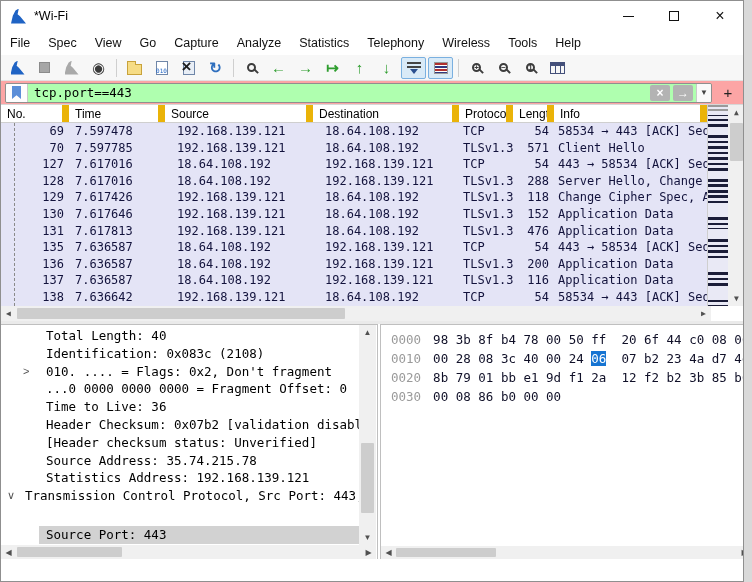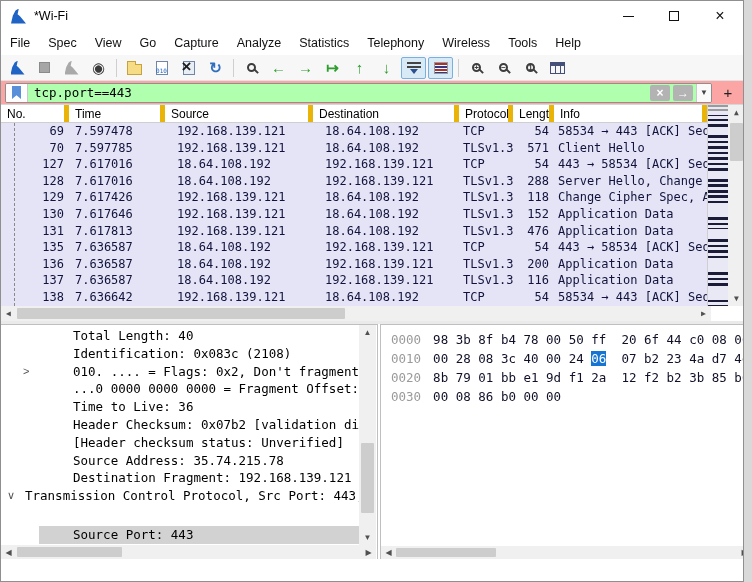--- a/index.html
+++ b/index.html
@@ -69,21 +69,21 @@
   #filter-dd{width:15px;height:100%;background:#fafafa;border-left:1px solid #c9c9c9;display:flex;align-items:center;justify-content:center;
              font-size:8px;color:#444;}
   #filter-add{width:22px;height:20px;margin-left:5px;display:flex;align-items:center;justify-content:center;font-size:15px;color:#222;}
 
   
   #packet-list{position:absolute;left:0;top:104px;width:100%;height:216px;background:#fff;
                font-family:"DejaVu Sans Mono",monospace;font-size:12px;}
   #pl-header{position:absolute;left:0;top:0;width:706px;height:18px;background:#fff;border-bottom:1px solid #cfcfcf;
              display:grid;grid-template-columns:68px 96px 148px 146px 54px 41px 1fr;
              font-family:"Liberation Sans",sans-serif;font-size:12px;color:#000;}
-  .col-h{border-right:5px solid #eab308;padding:2px 0 0 6px;white-space:nowrap;overflow:hidden;}
+  .col-h{border-right:7px solid #eab308;padding:2px 0 0 6px;white-space:nowrap;overflow:hidden;}
   #pl-rows{position:absolute;left:0;top:18px;width:706px;height:183px;overflow:hidden;}
   #pl-rows::before{content:"";position:absolute;left:13px;top:0;bottom:0;border-left:1px dashed #8a8a8a;z-index:2;}
   .p-row{display:grid;grid-template-columns:68px 96px 148px 146px 54px 41px 1fr;height:16.6px;line-height:16.6px;
          background:#e4e4f6;color:#12123c;white-space:nowrap;}
   .p-row .c0{text-align:right;padding-right:5px;}
   .p-row .c1{padding-left:6px;}
   .p-row .c2,.p-row .c3{padding-left:12px;}
   .p-row .c4{padding-left:4px;}
   .p-row .c5{text-align:right;padding-right:5px;}
   .p-row .c6{padding-left:4px;overflow:hidden;}
@@ -112,21 +112,21 @@
 
   
   #splitter{position:absolute;left:0;top:320px;width:100%;height:3px;background:#eaeaea;}
 
   
   #details-pane{position:absolute;left:0;top:323px;width:377px;height:235px;background:#fff;border-top:1px solid #bfbfbf;border-right:1px solid #bfbfbf;}
   #hex-pane{position:absolute;left:379px;top:323px;width:373px;height:235px;background:#fff;border-top:1px solid #bfbfbf;border-left:1px solid #bfbfbf;}
 
   #det-lines{position:absolute;left:0;top:2px;width:358px;height:220px;overflow:hidden;
              font-family:"DejaVu Sans Mono",monospace;font-size:12.5px;color:#000;}
-  .det-row{position:relative;height:17.8px;line-height:17.8px;white-space:nowrap;padding-left:72px;overflow:hidden;}
+  .det-row{position:relative;height:17.8px;line-height:17.8px;white-space:nowrap;padding-left:45px;overflow:hidden;}
   .det-row.lvl0{padding-left:24px;}
   .det-row .exp{position:absolute;left:22px;top:0;width:14px;color:#555;font-family:"Liberation Sans",sans-serif;font-size:11px;}
   .det-row.lvl0 .exp{left:6px;}
   .det-row.sel{background:linear-gradient(#d2d2d2,#d2d2d2) no-repeat 38px 0;background-size:calc(100% - 38px) 100%;margin-top:21px;}
   #det-vscroll{left:358px;top:0;width:17px;height:220px;}
   #det-vscroll .thumb{top:118px;height:70px;}
   #det-hscroll{left:0;top:220px;width:375px;height:14px;}
   #det-hscroll .thumb{left:16px;width:105px;}
 
   #hex-lines{position:absolute;left:0;top:5px;width:371px;height:215px;overflow:hidden;
@@ -413,21 +413,21 @@
   <div id="details-pane">
     <div id="det-lines">
         <div class="det-row"><span class="det-text">Total Length: 40</span></div>
         <div class="det-row"><span class="det-text">Identification: 0x083c (2108)</span></div>
         <div class="det-row"><span class="exp">&gt;</span><span class="det-text">010. .... = Flags: 0x2, Don't fragment</span></div>
         <div class="det-row"><span class="det-text">...0 0000 0000 0000 = Fragment Offset: 0</span></div>
         <div class="det-row"><span class="det-text">Time to Live: 36</span></div>
         <div class="det-row"><span class="det-text">Header Checksum: 0x07b2 [validation disabled</span></div>
         <div class="det-row"><span class="det-text">[Header checksum status: Unverified]</span></div>
         <div class="det-row"><span class="det-text">Source Address: 35.74.215.78</span></div>
-        <div class="det-row"><span class="det-text">Destination Fragment: 192.168.139.121</span></div>
+        <div class="det-row"><span class="det-text">Statistics Address: 192.168.139.121</span></div>
         <div class="det-row lvl0"><span class="exp">∨</span><span class="det-text">Transmission Control Protocol, Src Port: 443, D</span></div>
         <div class="det-row sel"><span class="det-text">Source Port: 443</span></div>
       </div>
     <div id="det-vscroll" class="vscroll">
       <div class="arr up">▲</div>
       <div class="thumb"></div>
       <div class="arr dn">▼</div>
     </div>
     <div id="det-hscroll" class="hscroll">
       <div class="arr lf">◀</div>

